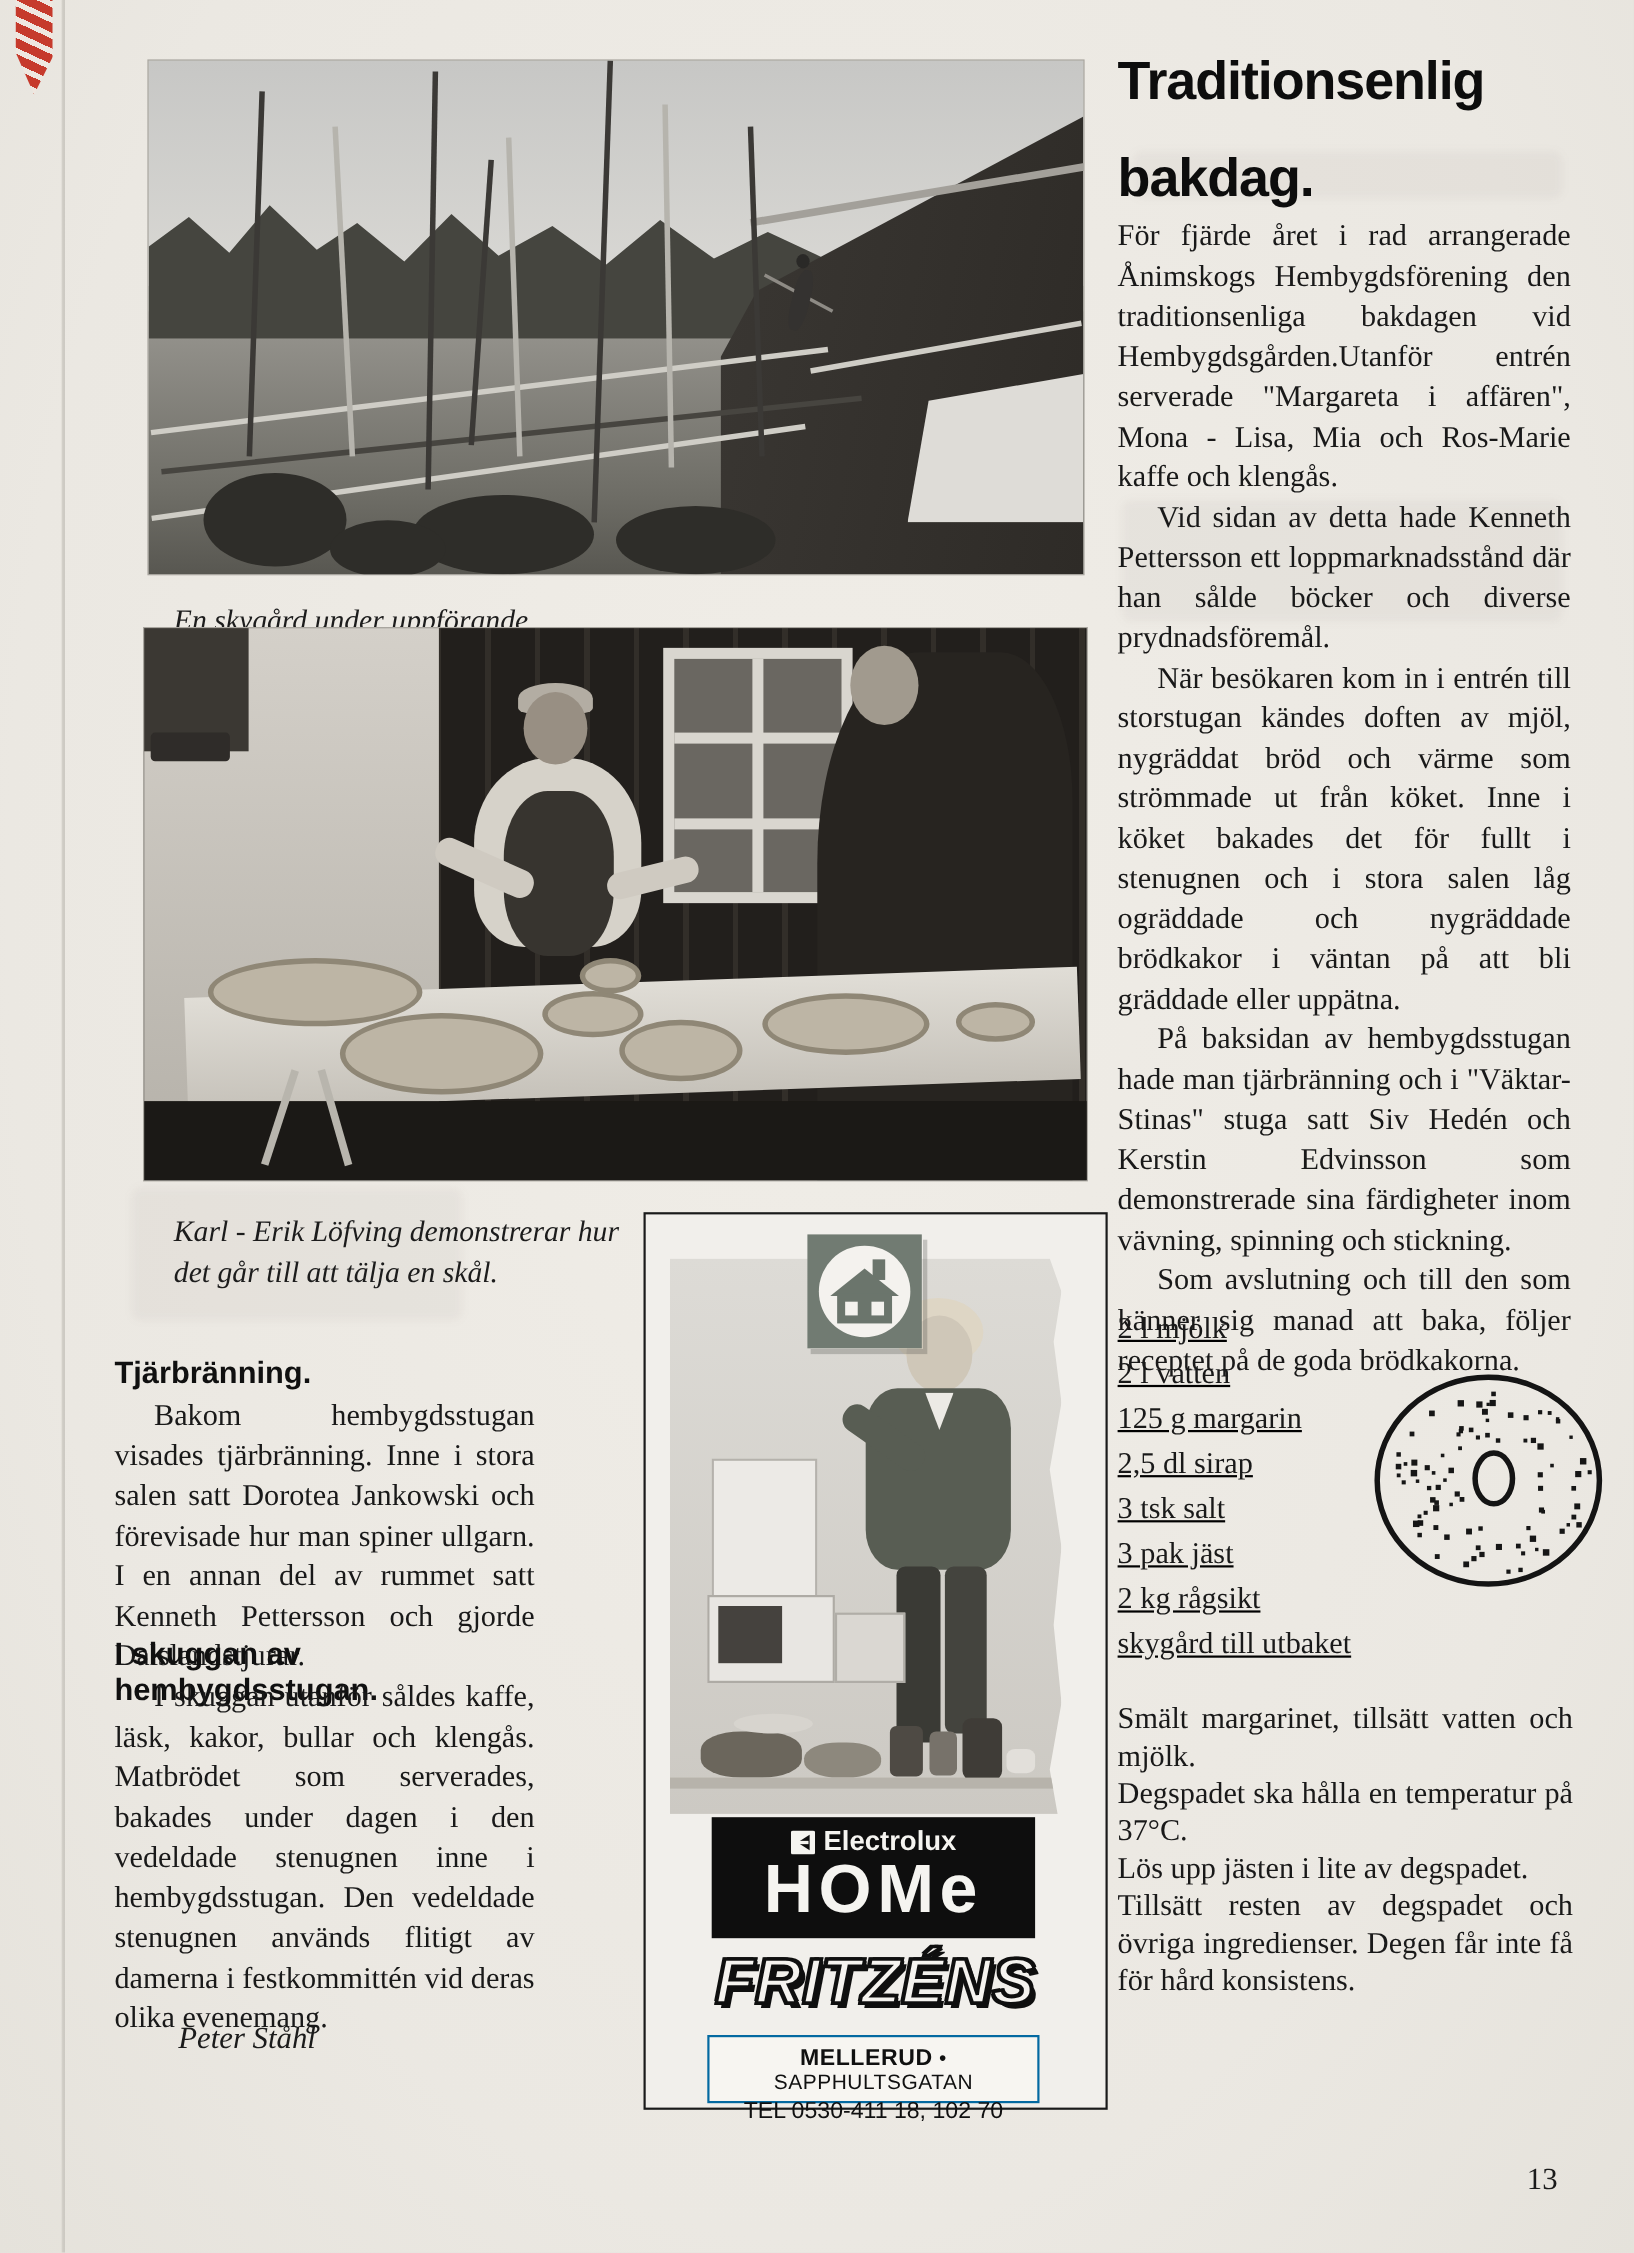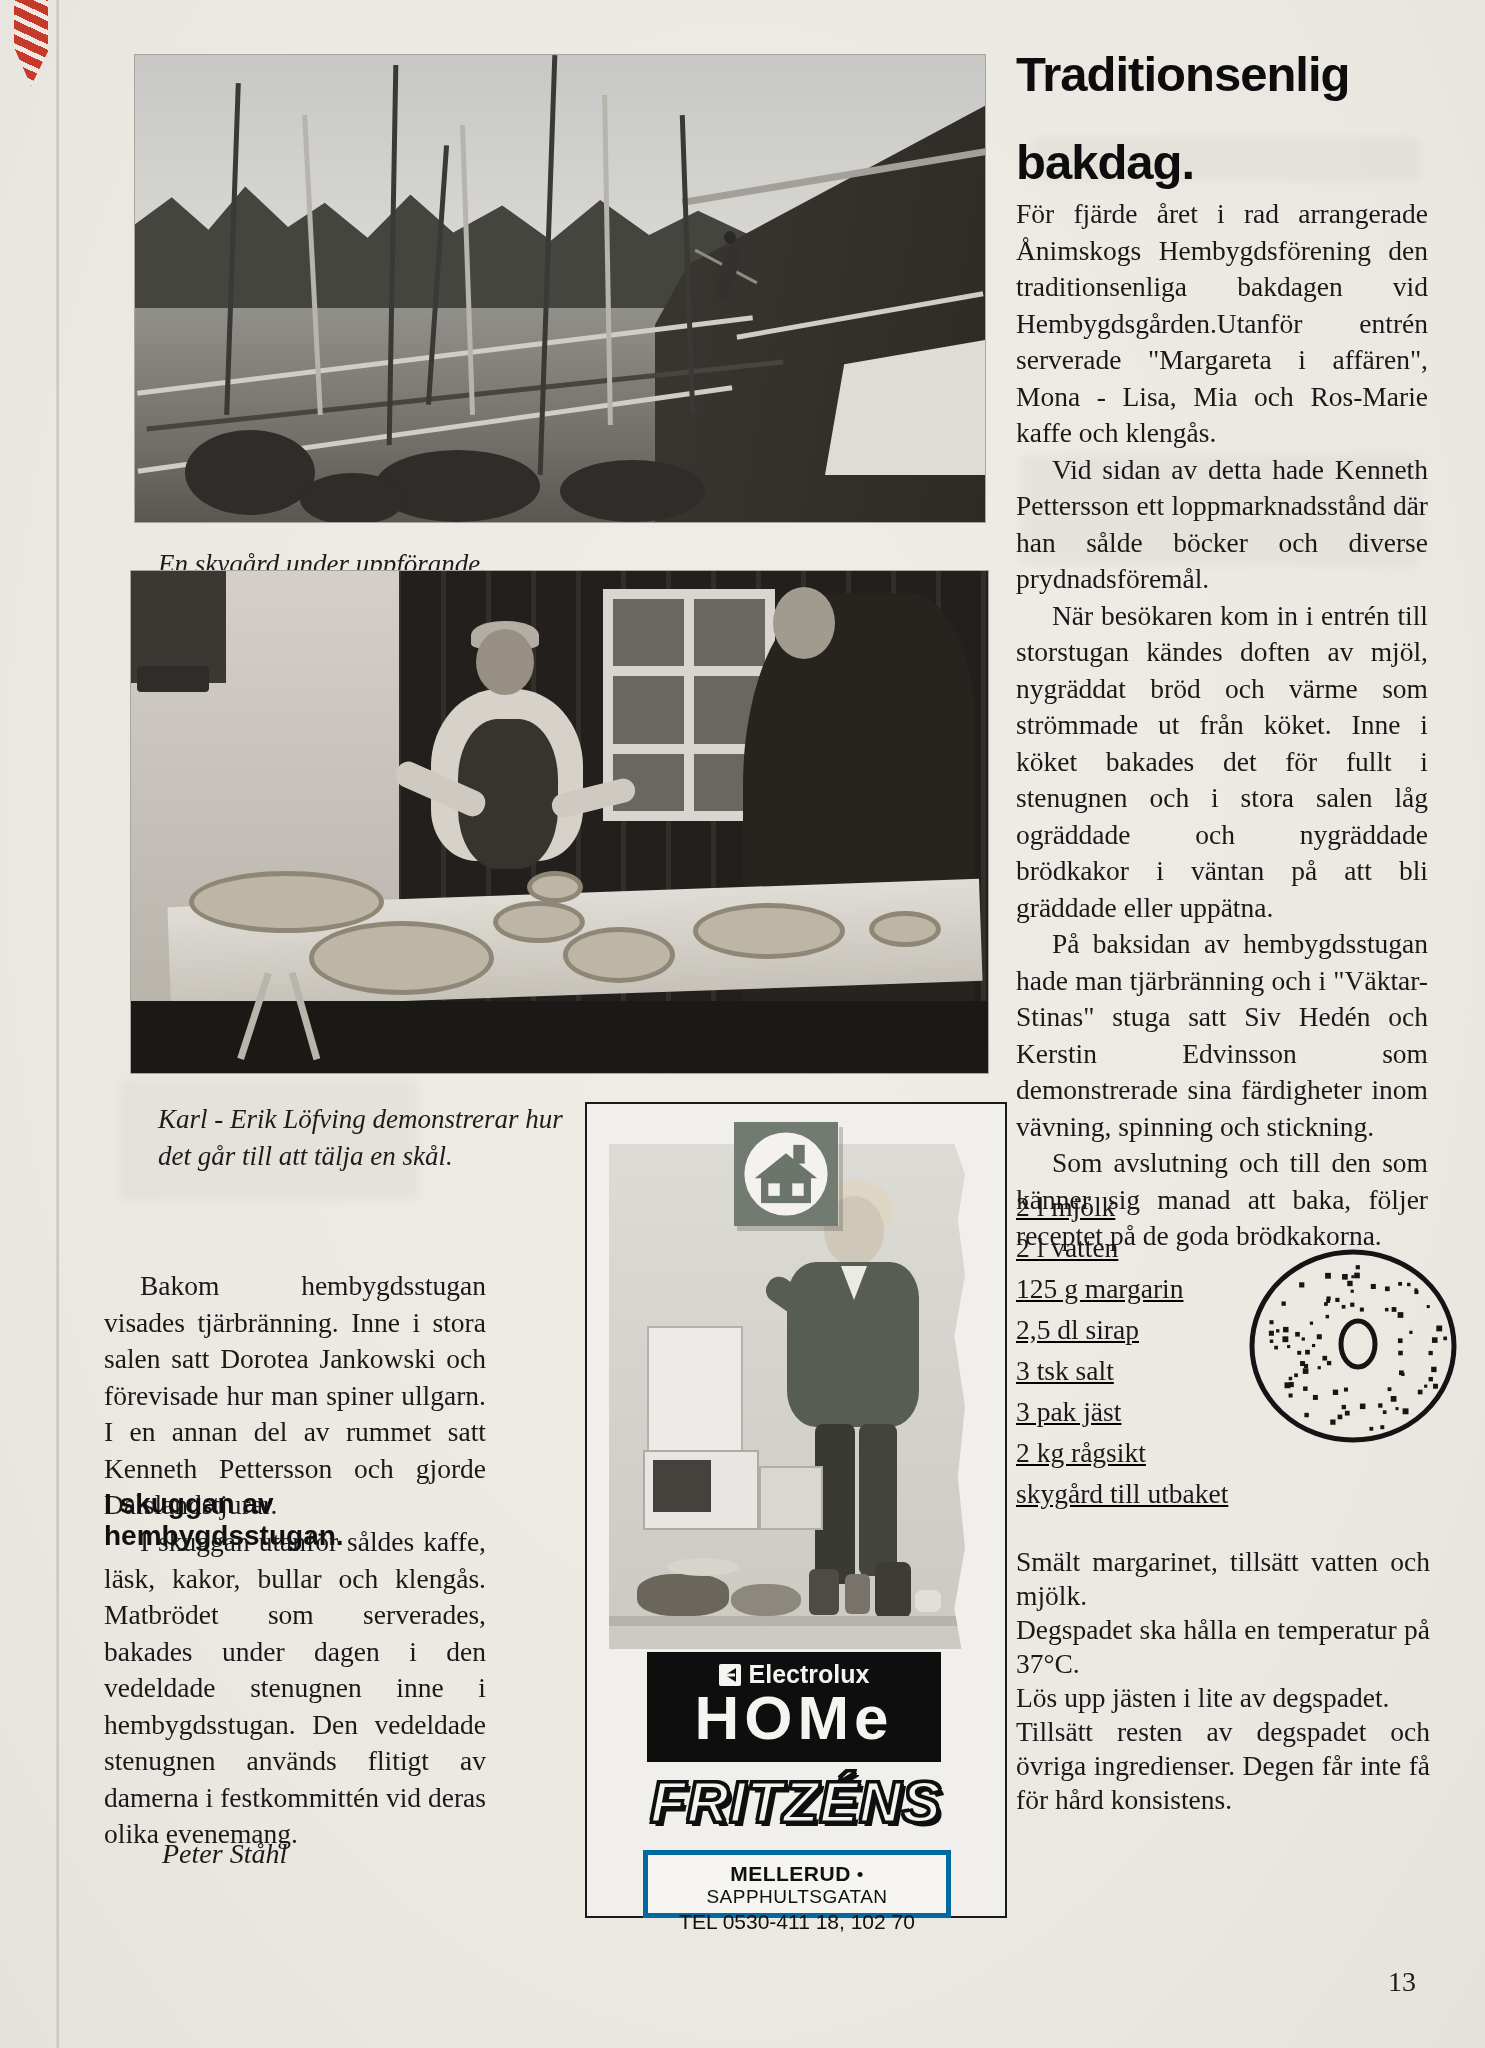--- a/index.html
+++ b/index.html
@@ -83,21 +83,21 @@
     clip-path:polygon(0 0,97% 0,100% 6%,98% 15%,100% 26%,97% 38%,100% 52%,98% 66%,100% 80%,97% 92%,99% 100%,0 100%);}
   .homebox{left:60px;top:548px;width:294px;height:110px;background:#0e0e0e;color:#f5f4f0;text-align:center;}
   .homebox .eline{font-family:"Liberation Sans",sans-serif;font-weight:700;font-size:25px;margin-top:8px;
     display:flex;align-items:center;justify-content:center;gap:8px;}
   .homebox .hline{font-family:"Liberation Sans",sans-serif;font-weight:700;font-size:62px;line-height:66px;
     letter-spacing:5px;margin-top:-4px;}
   .fritzens{left:0;top:664px;width:100%;text-align:center;font-family:"Liberation Sans",sans-serif;
     font-weight:700;font-style:italic;font-size:58px;letter-spacing:1px;color:#f5f3ef;
     -webkit-text-stroke:3px #0f0f0f;
     text-shadow:4px 4px 0 #0f0f0f,-2px -2px 0 #0f0f0f,2px -2px 0 #0f0f0f,-2px 2px 0 #0f0f0f,2px 2px 0 #0f0f0f;}
-  .ad-address{left:56px;top:746px;width:298px;height:58px;border:5px solid #0369a1;background:#f7f5f1;
+  .ad-address{left:56px;top:746px;width:298px;height:58px;border:2px solid #0369a1;background:#f7f5f1;
     text-align:center;font-family:"Liberation Sans",sans-serif;color:#101010;}
   .ad-address .l1{font-size:19px;margin-top:7px;letter-spacing:.5px;}
   .ad-address .l1 b{font-weight:700;font-size:21px;}
   .ad-address .l2{font-size:21px;margin-top:2px;}
 
   
   .w-hair{left:203px;top:36px;width:82px;height:62px;background:#ded6c5;border-radius:50%;}
   .w-head{left:215px;top:52px;width:60px;height:70px;background:#cfc7b8;border-radius:50%;}
   .w-jacket{left:178px;top:118px;width:132px;height:165px;background:#585d53;border-radius:22%;}
   .w-arm{left:152px;top:150px;width:85px;height:26px;background:#585d53;border-radius:12px;transform:rotate(35deg);}
@@ -185,20 +185,21 @@
     <div class="abs bowl" style="left:396px;top:300px;width:56px;height:32px;"></div>
     <div class="abs p2-front"></div>
     <div class="abs p2-leg" style="left:120px;top:400px;transform:rotate(18deg);"></div>
     <div class="abs p2-leg" style="left:170px;top:400px;transform:rotate(-16deg);"></div>
   </div>
   <div class="abs caption" style="left:158px;top:1083px;width:480px;">
     <div>Karl - Erik Löfving demonstrerar hur</div>
     <div>det går till att tälja en skål.</div>
   </div>
 
+  <div class="abs subhead list-left" style="top:1232px;">Tjärbränning.</div>
   <div class="abs bodytext list-left" style="top:1268px;">
     <p style="text-indent:36px;">Bakom hembygdsstugan visades tjärbränning. Inne i stora salen satt Dorotea Jankowski och förevisade hur man spiner ullgarn. I en annan del av rummet satt Kenneth Pettersson och gjorde Dalslandstjurar.</p>
   </div>
   <div class="abs subhead list-left" style="top:1488px;">I skuggan av hembygdsstugan.</div>
   <div class="abs bodytext list-left" style="top:1524px;">
     <p style="text-indent:36px;">I skuggan utanför såldes kaffe, läsk, kakor, bullar och klengås. Matbrödet som serverades, bakades under dagen i den vedeldade stenugnen inne i hembygdsstugan. Den vedeldade stenugnen används flitigt av damerna i festkommittén vid deras olika evenemang.</p>
   </div>
   <div class="abs byline" style="left:162px;top:1838px;">Peter Ståhl</div>
 
   <div class="abs adbox">

